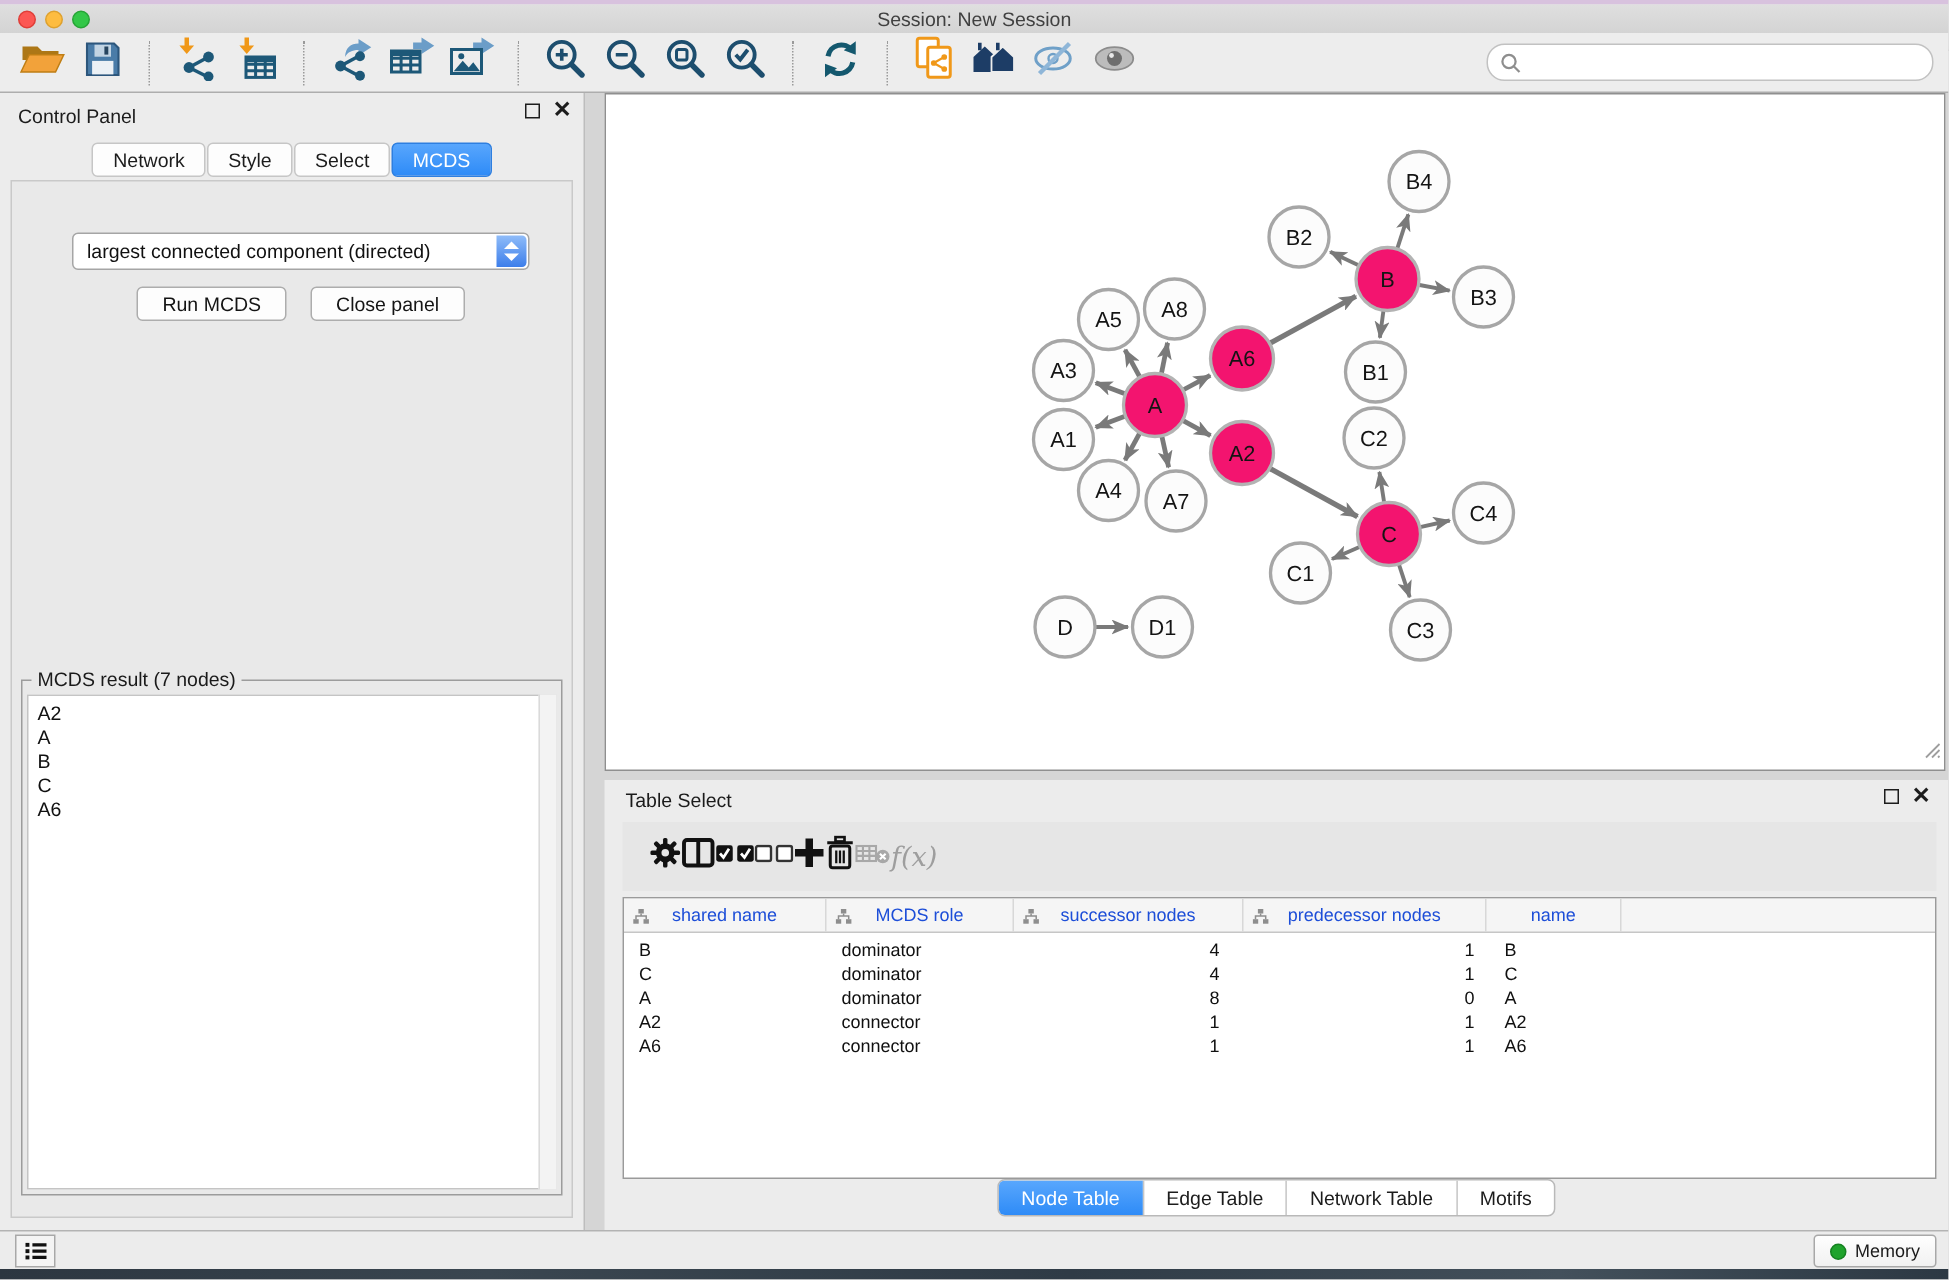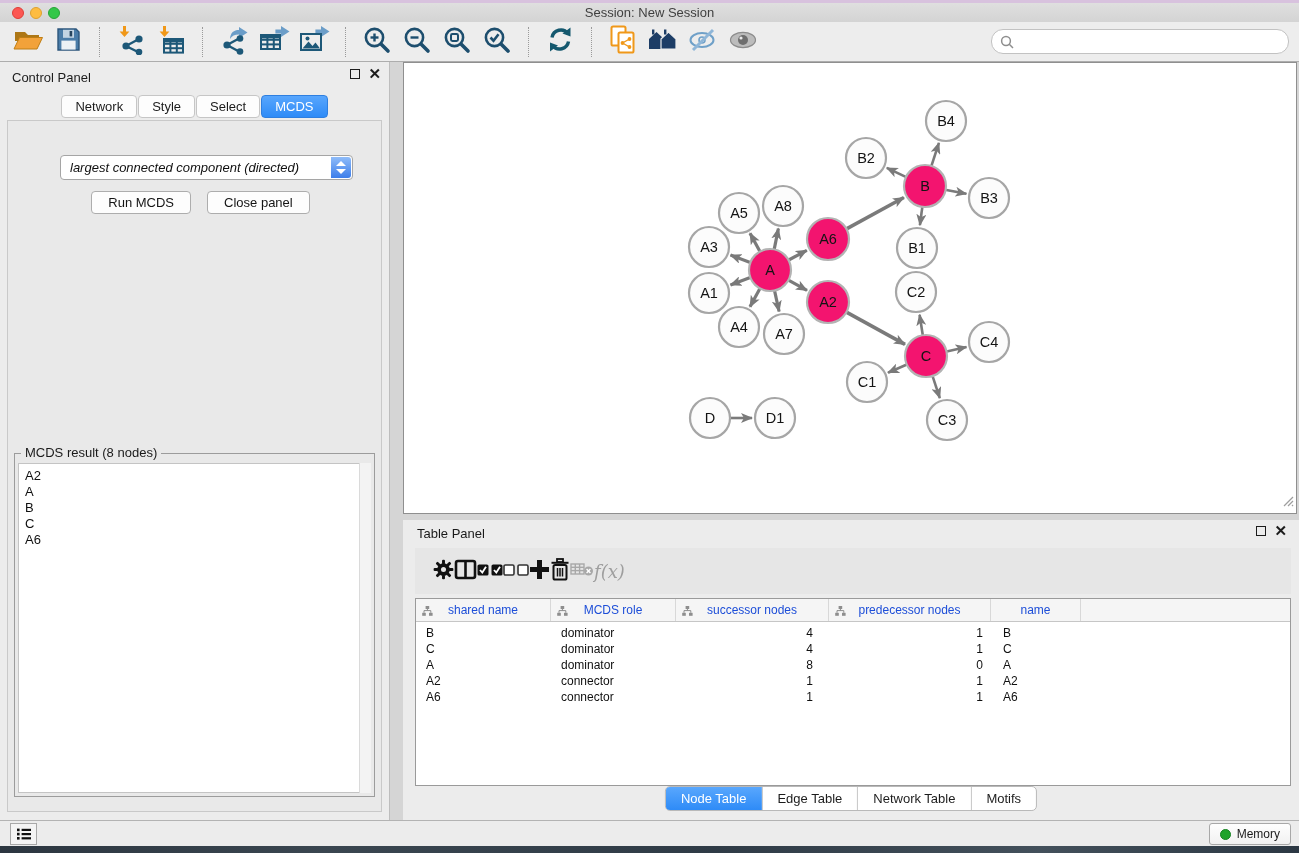--- a/index.html
+++ b/index.html
@@ -43,22 +43,22 @@
   .cp-header .win-ctl { right:8px; }
   .float-sq { display:inline-block; width:10px; height:10px; border:1.5px solid #1c1c1c; background:transparent; }
   .close-x { font-size:15px; font-weight:bold; color:#1c1c1c; line-height:10px; }
   .cp-tabs { position:absolute; left:0; right:0; top:33px; display:flex; justify-content:center; gap:1px; }
   .cp-tab { background:#FDFDFD; border:1px solid #C6C6C6; border-radius:4px;
             font-size:13px; padding:3px 13px; color:#1c1c1c; }
   .cp-tab.sel { background:linear-gradient(#58A6FD,#2E8BF7); border-color:#2E7FE0; color:#fff; }
   .cp-pane { position:absolute; left:7px; right:7px; top:58px; bottom:8px;
              background:#E9E9E9; border:1px solid #C9C9C9; }
   .opt-label { position:absolute; left:0; right:0; top:14px; text-align:center; font-size:13px; }
-  .criterion-select { position:absolute; left:52px; right:28px; top:34px; height:25px;
-                      background:#fff; border:1px solid #A5A5A5; border-radius:4px;font-style:italic; }
+  .criterion-select { position:absolute; left:40px; right:28px; top:34px; height:25px;
+                      background:#fff; border:1px solid #A5A5A5; border-radius:4px; }
   .criterion-select .val { position:absolute; left:9px; top:4px; font-size:13px; color:#101010; }
   .stepper { position:absolute; right:1px; top:1px; bottom:1px; width:20px;
              background:linear-gradient(#8FBCF9,#3D7EEA); border-radius:0 3px 3px 0; }
   .stepper i { position:absolute; left:5px; width:0; height:0; border-left:5px solid transparent; border-right:5px solid transparent; }
   .stepper .up { top:4px; border-bottom:5px solid #fff; }
   .stepper .dn { bottom:4px; border-top:5px solid #fff; }
   .cp-buttons { position:absolute; left:12px; right:0; top:70px; display:flex; justify-content:center; gap:16px; }
   .btn { background:#FDFDFD; border:1px solid #ADADAD; border-radius:4px; font-size:13px;
          padding:3px 16px; color:#141414; }
   .mcds-fieldset { position:absolute; left:6px; right:6px; top:332px; bottom:14px;
@@ -305,21 +305,21 @@
       <span class="stepper">
           <i class="up"></i>
           <i class="dn"></i>
         </span>
     </div>
     <div class="cp-buttons">
       <button class="btn">Run MCDS</button>
       <button class="btn">Close panel</button>
     </div>
     <div class="mcds-fieldset">
-      <span class="mcds-legend">MCDS result (8 nodes)</span>
+      <span class="mcds-legend">MCDS result (7 nodes)</span>
       <div class="result-list">
           <div class="result-item">A2</div>
           <div class="result-item">A</div>
           <div class="result-item">B</div>
           <div class="result-item">C</div>
           <div class="result-item">A6</div>
         </div>
       <div class="result-scroll"></div>
     </div>
   </div>
@@ -442,21 +442,21 @@
     <svg width="13" height="13" viewBox="0 0 13 13">
       <line x1="3" y1="12" x2="12" y2="3" stroke="#9E9E9E" stroke-width="1.2"></line>
       <line x1="7" y1="12" x2="12" y2="7" stroke="#9E9E9E" stroke-width="1.2"></line>
       <line x1="11" y1="12" x2="12" y2="11" stroke="#9E9E9E" stroke-width="1.2"></line>
     </svg>
   </span>
 </div>
 
 <div class="table-panel">
   <div class="tp-header">
-    <span class="tp-title">Table Panel</span>
+    <span class="tp-title">Table Select</span>
     <span class="win-ctl">
       <span class="float-sq"></span>
       <span class="close-x">✕</span>
     </span>
   </div>
   <div class="tp-toolbar">
     <span class="tp-btn">
       <span><svg width="21" height="21" viewBox="0 0 20 20">
         <g fill="#111">
           <rect x="8.6" y="0.6" width="2.8" height="4.4" rx="1"></rect>

